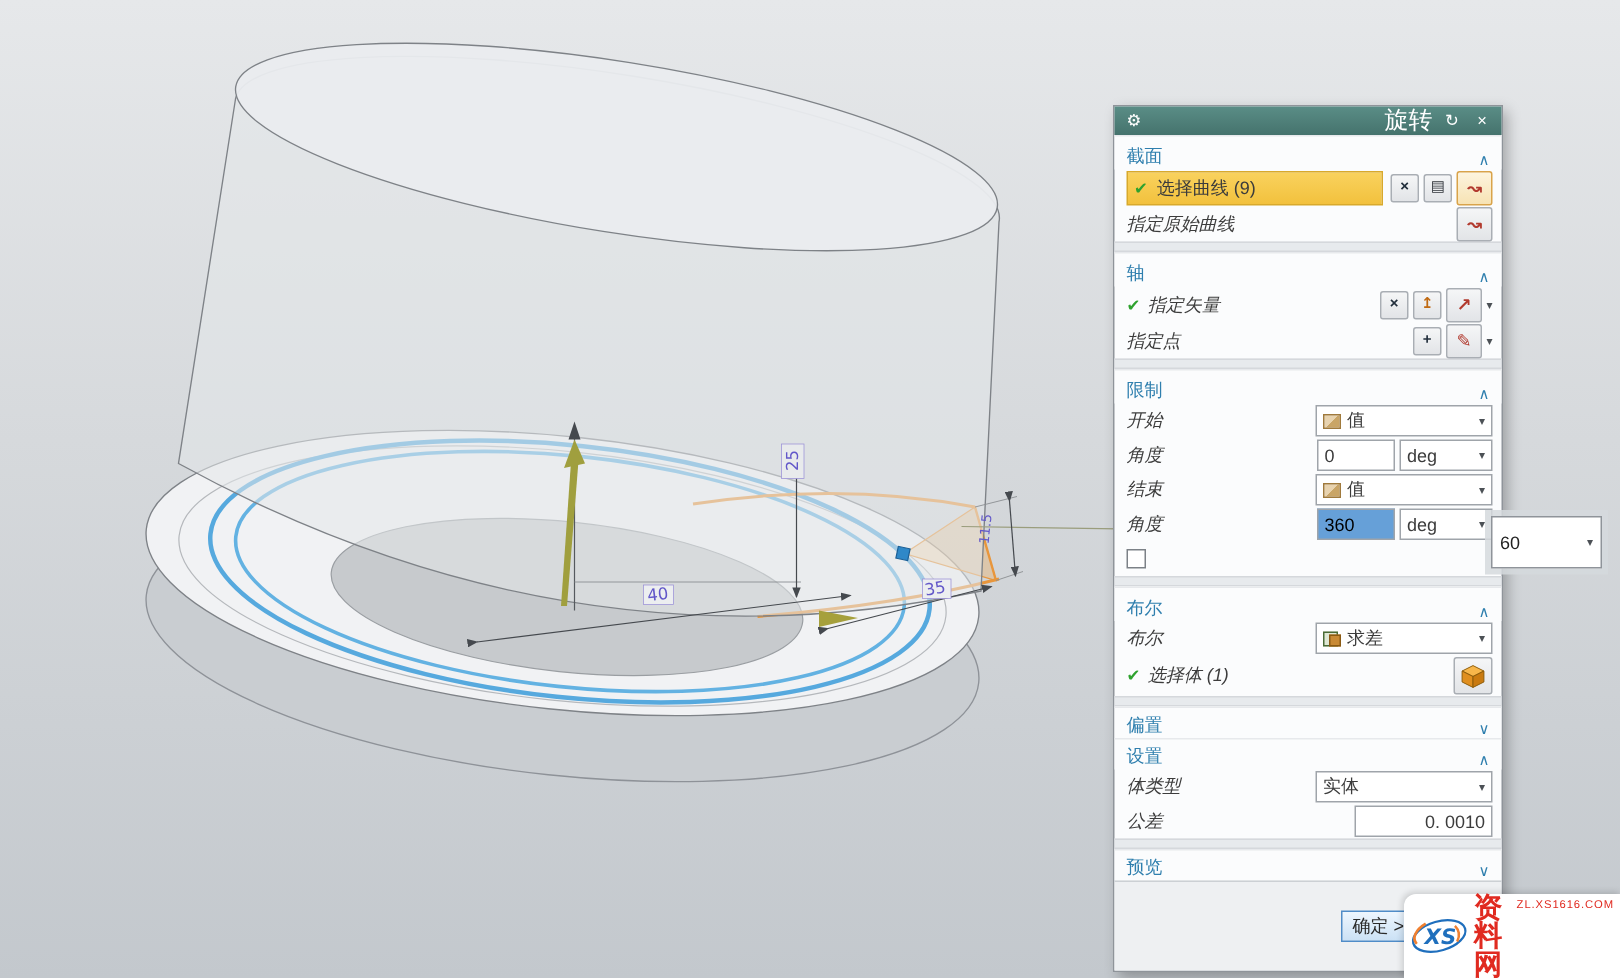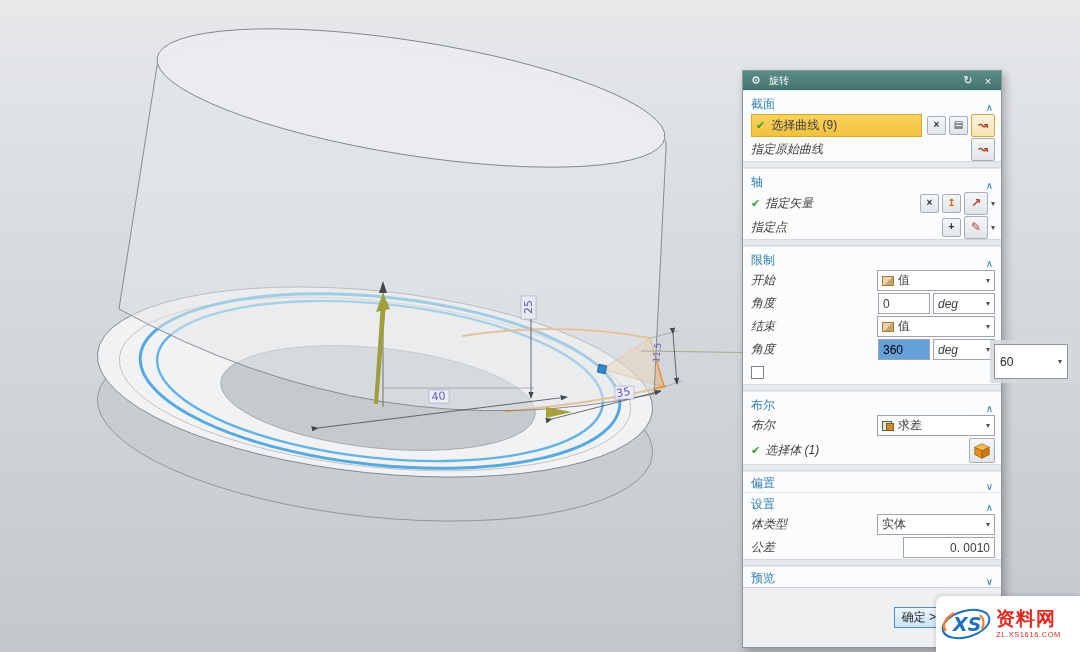--- a/index.html
+++ b/index.html
@@ -7,21 +7,21 @@
   .stage{position:relative;width:1080px;height:652px;
     background:linear-gradient(180deg,#e6e8ea 0%,#d6d9dc 45%,#c3c8cd 100%);}
   svg text{font-family:"DejaVu Sans",sans-serif;}
 
   
   .dlg{position:absolute;left:742px;top:70px;width:258px;background:#fbfcfd;
     border:1px solid #8f949a;box-shadow:3px 4px 9px rgba(0,0,0,.28);
     font-size:12px;color:#3c3c3c;}
   .titlebar{height:19px;background:linear-gradient(#5a8d86,#45736d);color:#fff;
     display:flex;align-items:center;padding:0 6px;gap:6px;}
-  .titlebar .tt{flex:1;font-size:10px;}
+  .titlebar .tt{flex:1;font-size:16px;text-align:right;}
   .tb-ic{width:14px;text-align:center;font-size:11px;cursor:default;}
   .sec-h{height:22px;display:flex;align-items:flex-end;padding:0 8px;
     color:#2f7fae;border-top:1px solid #e7e9ec;background:#fbfcfd;}
   .sec-h .chev{margin-left:auto;font-size:10px;color:#2f7fae;}
   .band{height:5px;background:#e7eaed;border-top:1px solid #d5d8dc;border-bottom:1px solid #d5d8dc;}
   .row{display:flex;align-items:center;height:24px;padding:0 6px 0 8px;gap:3px;}
   .row.sm{height:23px;}
   .row .lbl{flex:1;white-space:nowrap;overflow:hidden;font-style:italic;}
   .chk{color:#2ea22e;font-size:11px;margin-right:2px;}
   .hl-yellow{flex:1;height:21px;display:flex;align-items:center;gap:4px;
@@ -42,21 +42,21 @@
     display:flex;align-items:center;gap:4px;padding:0 4px;}
   .val-ic{width:10px;height:8px;flex:none;border:1px solid #a07a3c;
     background:linear-gradient(135deg,#e8d3af 50%,#c9a567 50%);}
   .bool-ic{width:12px;height:10px;flex:none;position:relative;}
   .bool-ic:before{content:"";position:absolute;left:0;top:0;width:8px;height:8px;border:1px solid #4a6b36;background:#dfe8d4;}
   .bool-ic:after{content:"";position:absolute;right:0;bottom:0;width:6px;height:6px;background:#c98a35;border:1px solid #8a5a14;}
   .field{height:19px;background:#fff;border:1px solid #9fa4aa;display:flex;
     align-items:center;padding:0 4px;}
   .f-val{width:42px;flex:none;}
   .f-val.sel{background:#66a0d8;color:#000000;}
-  .f-unit{width:52px;flex:none;font-style:italic;}
+  .f-unit{width:52px;flex:none;}
   .f-tol{width:82px;flex:none;justify-content:flex-end;}
   .cbx{width:11px;height:11px;flex:none;background:#fff;border:1px solid #7c8187;margin-right:5px;}
   .cube-btn{width:24px;height:23px;}
   .footer{height:27px;background:#eef0f2;border-top:1px solid #ccd0d4;
     display:flex;align-items:center;justify-content:flex-end;gap:6px;padding:16px 7px;}
   .btn-ok{height:19px;padding:0 7px;display:flex;align-items:center;font-size:12px;
     background:linear-gradient(#edf6fe,#cbe1f5);border:1px solid #4f8cc8;color:#2a2a2a;}
   .btn-cancel{height:19px;padding:0 9px;display:flex;align-items:center;font-size:12px;
     background:linear-gradient(#f4f5f6,#dcdfe2);border:1px solid #9aa0a6;color:#2a2a2a;}
 
@@ -64,21 +64,21 @@
   .float-input{position:absolute;left:994px;top:344px;width:62px;height:25px;
     background:#fff;border:1px solid #8f949a;display:flex;align-items:center;
     padding:4px 5px;font-size:12px;color:#222;
     box-shadow:0 0 0 4px rgba(213,217,221,.85);}
   .float-input .fi-arr{margin-left:auto;font-size:8px;color:#4c5156;}
 
   
   .wm{position:absolute;right:0;bottom:0;width:136px;height:52px;background:#fff;
     border-radius:8px 0 0 0;display:flex;align-items:center;padding:2px 4px 2px 4px;
     box-shadow:-1px -1px 4px rgba(0,0,0,.15);margin-left:40px;}
-  .wm-txt{display:flex;flex-direction:column;line-height:1;margin-left:2px;}
+  .wm-txt{display:flex;flex-direction:row;line-height:1;margin-left:2px;}
   .wm-name{color:#e02a20;font-size:19px;font-weight:bold;letter-spacing:1px;}
   .wm-url{color:#e02a20;font-size:7.5px;font-weight:normal;letter-spacing:.6px;margin-top:3px;}
 </style>
 </head>
 <body>
 
 <div class="stage">
 
   
   <svg width="1080" height="652" viewBox="0 0 1080 652">

